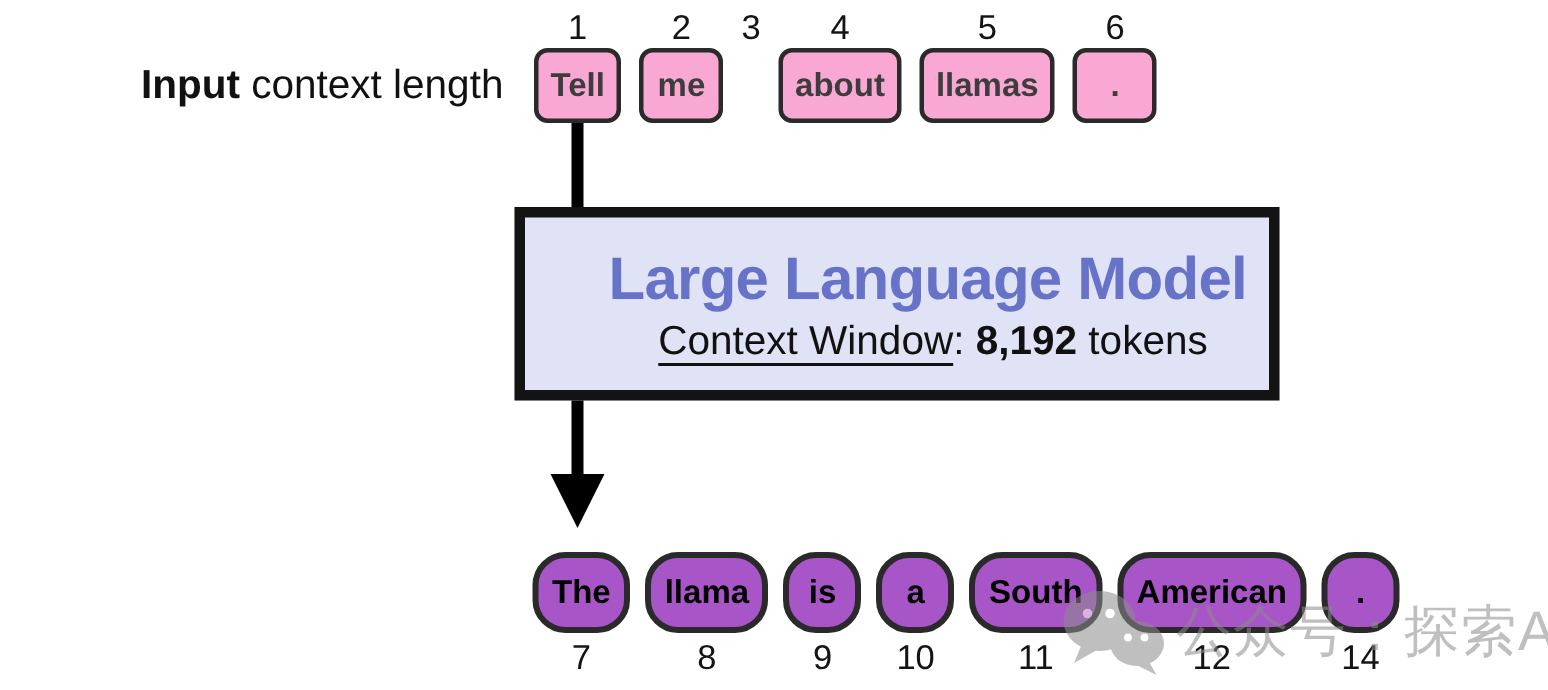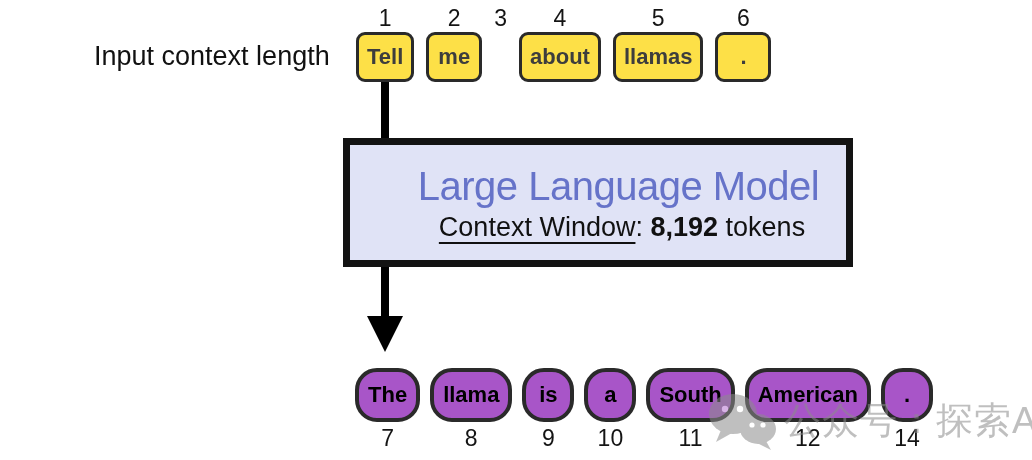--- a/index.html
+++ b/index.html
@@ -2,47 +2,47 @@
 <html><head>
 <meta charset="utf-8">
 <style>
   html,body{margin:0;padding:0;background:#fff;}
   .canvas{
     position:relative;width:1032px;height:460px;background:#ffffff;
     overflow:hidden;font-family:"Liberation Sans",sans-serif;
     --output-fill:#a855c8;--llm-fill:#e0e3f6;--llm-title:#6673c9;--border-dark:#2a2a2a;
   }
   .diagram-label{position:absolute;font-size:27px;color:#111;white-space:nowrap;}
-  .diagram-label b{font-weight:400;}
+  .diagram-label b{font-weight:700;}
   .input-label{left:94px;top:41px;}
   .output-label{left:74px;top:380px;}
 
   .token-row{position:absolute;display:flex;align-items:flex-start;z-index:3;}
   .input-row{left:356px;top:5px;gap:12px;}
   .output-row{left:355px;top:368px;gap:10px;}
   .token-col{display:flex;flex-direction:column;align-items:center;}
   .token-num{font-size:23px;color:#141414;line-height:26px;}
   .input-row .token-num{margin-bottom:1px;}
   .output-row .token-num{margin-top:3px;}
   .token-box{display:flex;align-items:center;justify-content:center;font-weight:bold;box-sizing:content-box;}
   .input-box{
     height:44px;min-width:34px;padding:0 8px;border:3.5px solid var(--border-dark);
-    border-radius:9px;background:#fde047;color:#3d3d3d;font-size:22px;
+    border-radius:9px;background:#f9a8d4;color:#3d3d3d;font-size:22px;
   }
   .output-box{
     height:46px;min-width:26px;padding:0 9px;border:4px solid var(--border-dark);
     border-radius:22px;background:var(--output-fill);color:#000000;font-size:22px;
   }
 
   .llm-box{
     position:absolute;left:343px;top:138px;width:510px;height:129px;box-sizing:border-box;
     border:7px solid #131313;background:var(--llm-fill);z-index:2;
     display:flex;flex-direction:column;align-items:center;justify-content:center;
   }
-  .llm-title{font-size:40px;font-weight:normal;color:var(--llm-title);line-height:1.15;letter-spacing:-0.5px;margin-left:41px;}
+  .llm-title{font-size:40px;font-weight:bold;color:var(--llm-title);line-height:1.15;letter-spacing:-0.5px;margin-left:41px;}
   .llm-subtitle{font-size:27px;color:#111;margin-top:3px;}
   .llm-subtitle .u{text-decoration:underline;text-underline-offset:6px;text-decoration-thickness:2px;margin-left:48px;}
   .llm-subtitle b{font-weight:800;}
 
   .arrow-line{position:absolute;left:381px;width:8px;background:#000;z-index:1;}
   .arrow-seg1{top:80px;height:60px;}
   .arrow-seg2{top:265px;height:53px;}
   .arrow-head{
     position:absolute;left:367px;top:316px;width:0;height:0;z-index:1;
     border-left:18px solid transparent;border-right:18px solid transparent;border-top:36px solid #000;

